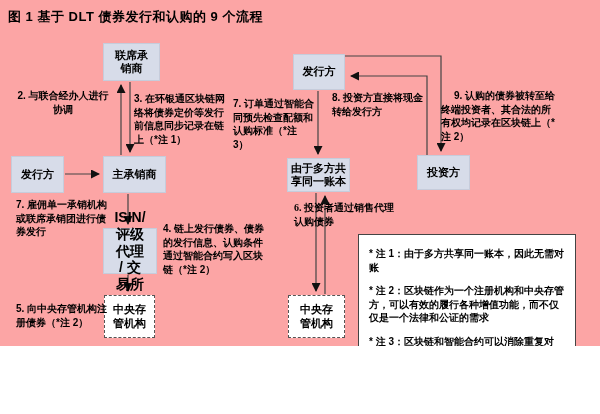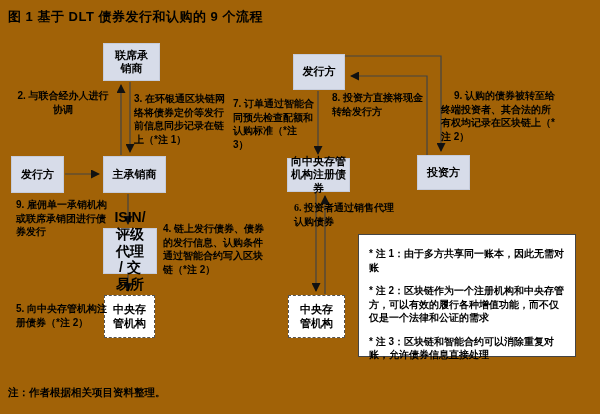--- a/index.html
+++ b/index.html
@@ -1,17 +1,17 @@
 <!DOCTYPE html>
 <html><head>
 <meta charset="utf-8">
 <style>
   html,body{margin:0;padding:0;background:#fff;}
   #canvas{
-    position:relative;width:600px;height:414px;background:#a16207;
+    position:relative;width:600px;height:346px;background:#fca5a5;
     font-family:"Liberation Sans","DejaVu Sans",sans-serif;color:#000;overflow:hidden;
   }
   #arrow-layer{position:absolute;left:0;top:0;width:600px;height:414px;z-index:1;}
   .title{
     position:absolute;left:8px;top:8px;font-size:13px;font-weight:bold;
     letter-spacing:0.5px;white-space:nowrap;z-index:3;
   }
   .node{
     position:absolute;background:#d7dce9;border:1px solid #c6ccdb;
     display:flex;align-items:center;justify-content:center;text-align:center;
@@ -77,25 +77,25 @@
       <polyline points="345,56 441,56 441,151" marker-end="url(#ah)"></polyline>
     </g>
   </svg>
 
   <div class="node" id="n-colead">联席承销商</div>
   <div class="node" id="n-issuerL">发行方</div>
   <div class="node" id="n-lead">主承销商</div>
   <div class="node" id="n-isin">ISIN/ 评级代理 / 交易所</div>
   <div class="node dashed" id="n-csdL">中央存管机构</div>
   <div class="node" id="n-issuerM">发行方</div>
-  <div class="node" id="n-leadco">向中央存管机构注册债券</div>
+  <div class="node" id="n-leadco">由于多方共享同一账本</div>
   <div class="node" id="n-investor">投资方</div>
   <div class="node dashed" id="n-csdM">中央存管机构</div>
 
-  <div class="flabel" id="f1">9. 雇佣单一承销机构或联席承销团进行债券发行</div>
+  <div class="flabel" id="f1">7. 雇佣单一承销机构或联席承销团进行债券发行</div>
   <div class="flabel" id="f2">2. 与联合经办人进行协调</div>
   <div class="flabel" id="f3">3. 在环银通区块链网络将债券定价等发行前信息同步记录在链上（*注 1）</div>
   <div class="flabel" id="f4">4. 链上发行债券、债券的发行信息、认购条件通过智能合约写入区块链（*注 2）</div>
   <div class="flabel" id="f5">5. 向中央存管机构注册债券（*注 2）</div>
   <div class="flabel" id="f6">6. 投资者通过销售代理认购债券</div>
   <div class="flabel" id="f7">7. 订单通过智能合同预先检查配额和认购标准（*注 3）</div>
   <div class="flabel" id="f8">8. 投资方直接将现金转给发行方</div>
   <div class="flabel" id="f9">9. 认购的债券被转至给终端投资者、其合法的所有权均记录在区块链上（*注 2）</div>
 
   <div class="notes">

